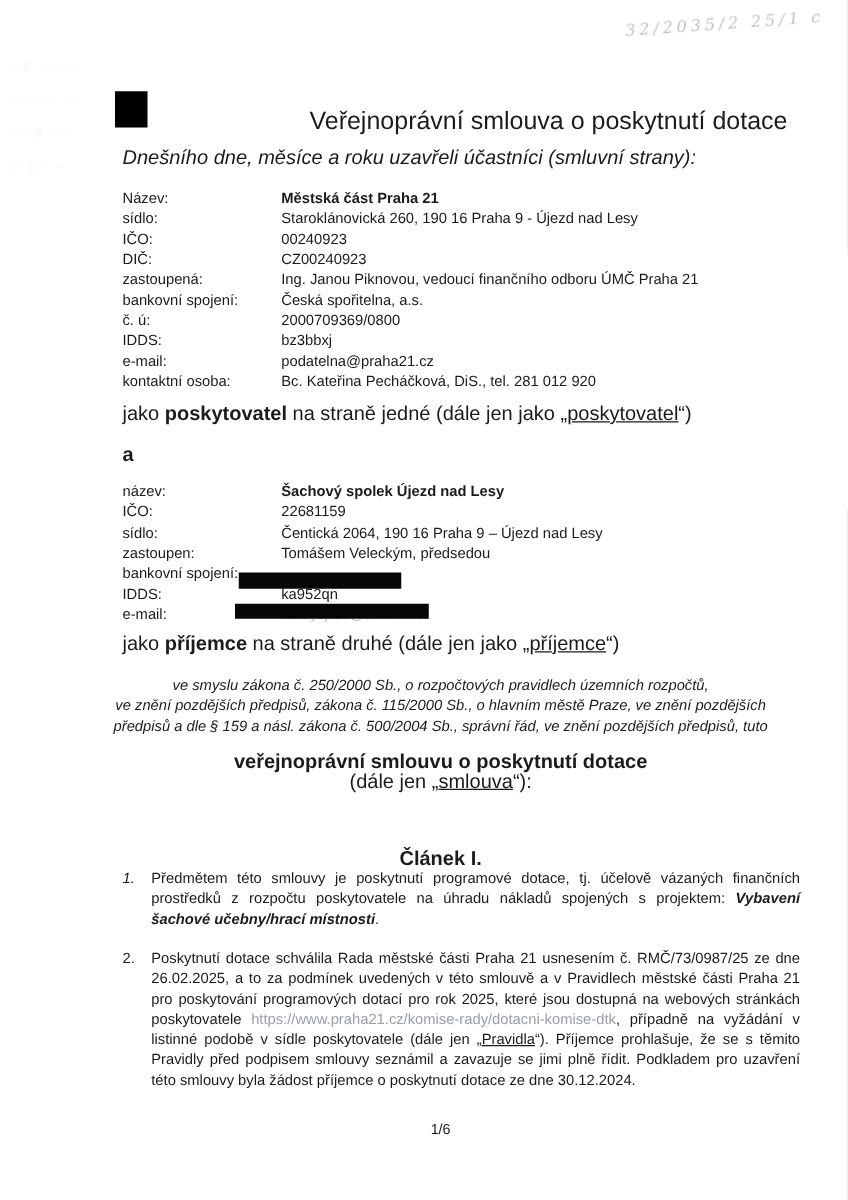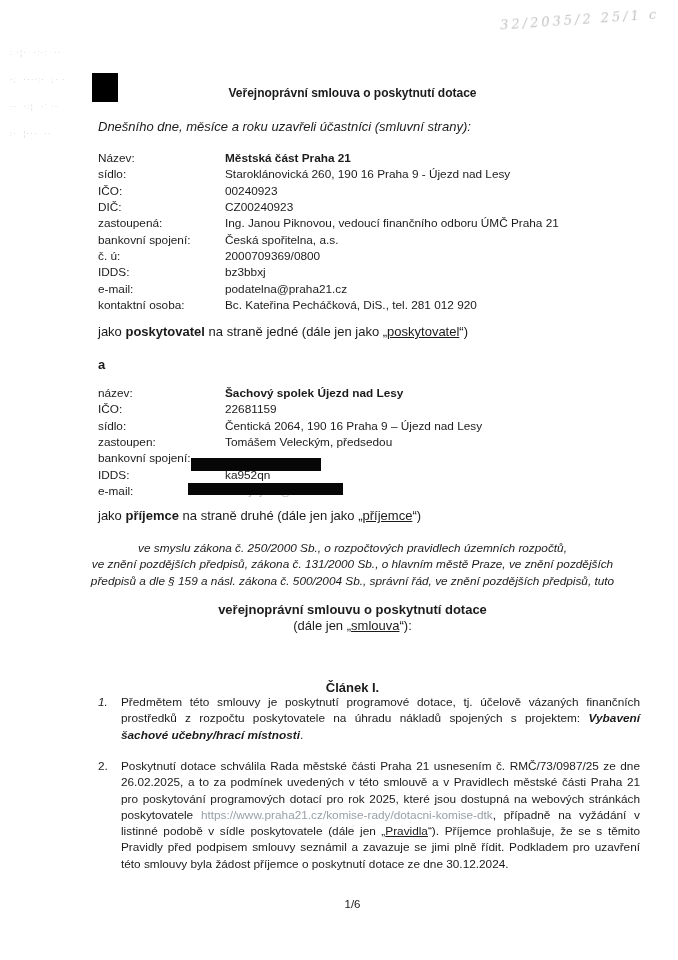--- a/index.html
+++ b/index.html
@@ -5,32 +5,32 @@
   html,body{margin:0;padding:0;background:#e8e8e8;}
   .page{
     position:relative;width:678px;height:960px;background:#ffffff;
     font-family:"Liberation Sans",sans-serif;color:#1b1b1b;overflow:hidden;
     margin:0 auto;
   }
   .abs{position:absolute;}
   .center{text-align:center;}
   .it{font-style:italic;}
   .bold{font-weight:bold;}
-  .body-text{font-size:13px;line-height:16.3px;}
+  .body-text{font-size:16px;line-height:16.3px;}
   
   .handwriting{
     font-family:"DejaVu Serif",serif;font-style:italic;
     color:#c3c3c3;font-size:13px;letter-spacing:3px;
     transform:rotate(-4deg);filter:blur(0.5px);white-space:nowrap;
   }
   
   .stamp{filter:blur(0.7px);opacity:0.45;color:#9a9a9a;font-size:6.5px;
     line-height:9px;letter-spacing:1.5px;white-space:pre;}
   
-  .doc-title{font-size:12px;font-weight:bold;}
+  .doc-title{font-size:20px;font-weight:normal;text-align:right;}
   
   .rows{font-size:11.8px;}
   .row{display:flex;height:16.3px;align-items:center;}
   .row .lbl{width:127px;flex:none;}
   .row .val{position:relative;}
   .redactbar{position:absolute;top:0;height:13px;background:#070707;display:block;}
   .residue{color:#b5b5b5;filter:blur(0.6px);font-size:11px;}
   
   .seg-b{font-weight:bold;}
   .seg-bi{font-weight:bold;font-style:italic;}
@@ -143,21 +143,21 @@
         <span class="residue">sachyujezd@seznam.cz</span>
         <span class="redactbar" style="left:-37px;width:155px;height:12px;top:-1px;"></span>
       </span>
     </div>
   </div>
 
   <div class="abs body-text" style="left:98px;top:508px;"><span>jako </span><span class="seg-b">příjemce</span><span> na straně druhé (dále jen jako „</span><span class="seg-u">příjemce</span><span>“)</span></div>
 
   <div class="abs center it legal" style="left:75px;top:540px;width:555px;font-style:italic;">
     <div>ve smyslu zákona č. 250/2000 Sb., o rozpočtových pravidlech územních rozpočtů,</div>
-    <div>ve znění pozdějších předpisů, zákona č. 131/2000 Sb., o hlavním městě Praze, ve znění pozdějších</div>
+    <div>ve znění pozdějších předpisů, zákona č. 115/2000 Sb., o hlavním městě Praze, ve znění pozdějších</div>
     <div>předpisů a dle § 159 a násl. zákona č. 500/2004 Sb., správní řád, ve znění pozdějších předpisů, tuto</div>
   </div>
 
   <div class="abs center body-text" style="left:75px;top:602px;width:555px;">
     <div class="bold">veřejnoprávní smlouvu o poskytnutí dotace</div>
     <div><span>(dále jen „</span><span class="seg-u">smlouva</span><span>“):</span></div>
   </div>
 
   <div class="abs center body-text bold" style="left:75px;top:648px;width:555px;margin-top:32px;">
     <div>Článek I.</div>

